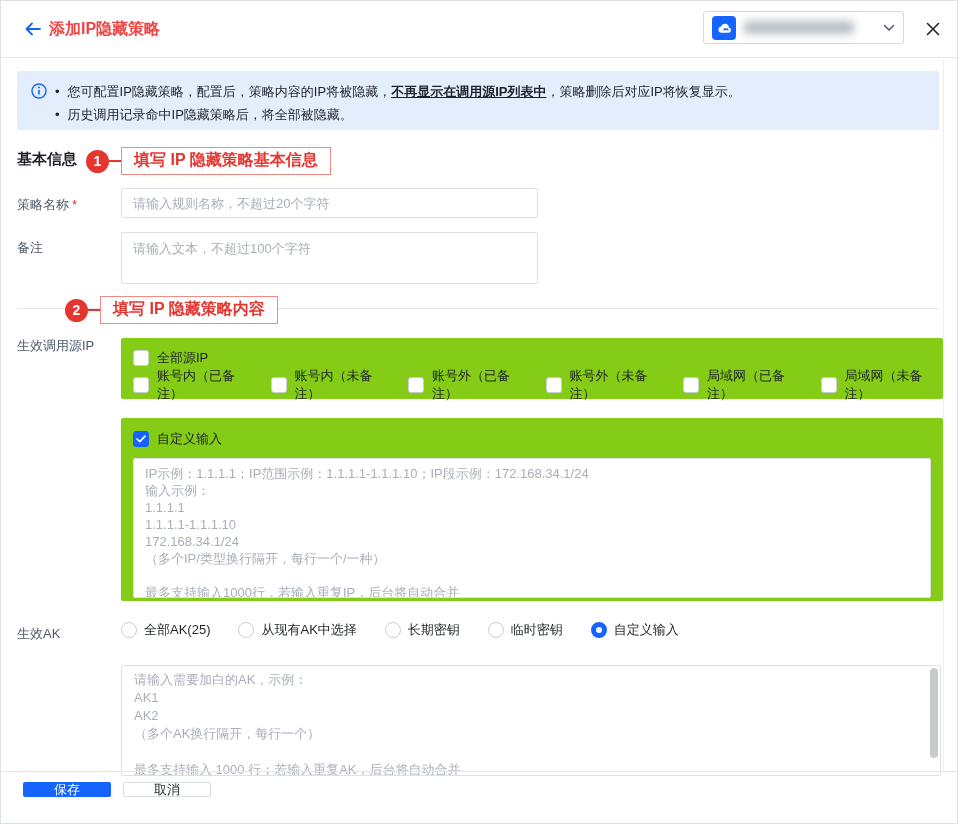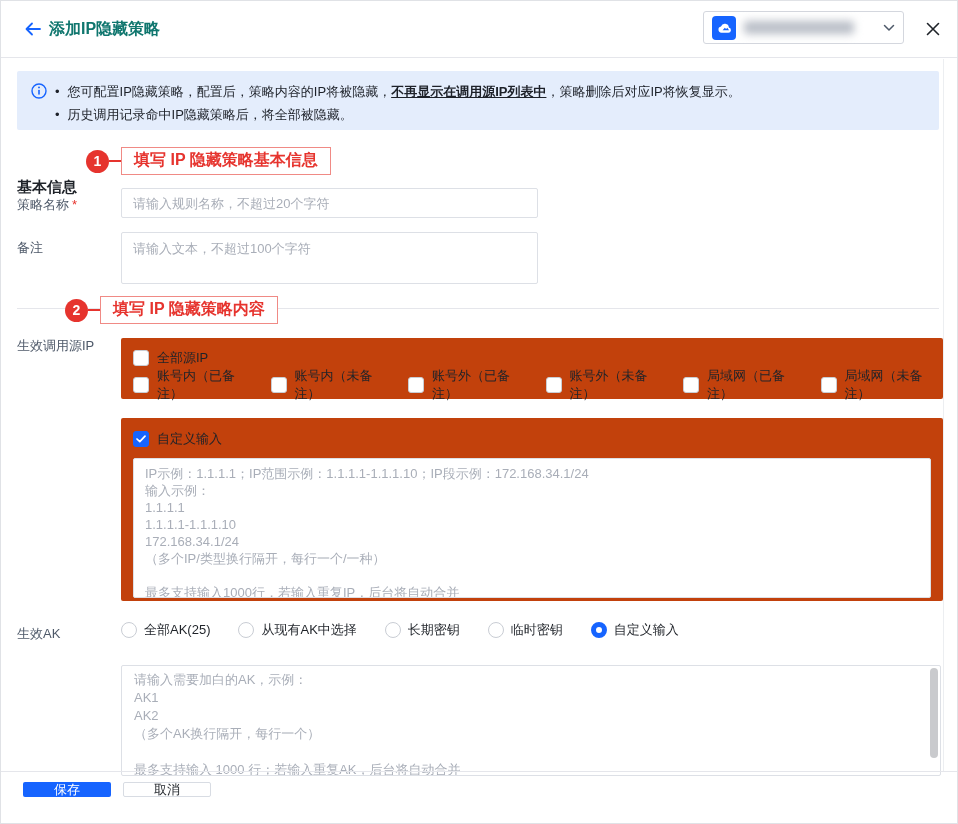--- a/index.html
+++ b/index.html
@@ -8,42 +8,42 @@
     font-family: "Liberation Sans", "DejaVu Sans", sans-serif;
     font-size: 13px; color: #1f2329; background: #fff;
     position: relative; overflow: hidden;
     border: 1px solid #e0e2e6;
   }
   
   .topbar { position: absolute; left: 0; top: 0; width: 958px; height: 57px;
     border-bottom: 1px solid #e5e6eb; background: #fff; }
   .back-btn { position: absolute; left: 20px; top: 17px; width: 24px; height: 24px;
     cursor: pointer; display: flex; align-items: center; justify-content: center; }
-  .page-title { position: absolute; left: 48px; top: 18px; font-size: 16px; font-weight: bold; color: #0f766e; }
+  .page-title { position: absolute; left: 48px; top: 18px; font-size: 16px; font-weight: bold; color: #ef4444; }
   .project-select { position: absolute; left: 702px; top: 10px; width: 201px; height: 33px;
     border: 1px solid #d4d7de; border-radius: 3px; background: #fff;
     display: flex; align-items: center; padding: 0 8px; cursor: pointer; }
   .cloud-badge { width: 24px; height: 24px; border-radius: 4px; background: #1664ff;
     display: flex; align-items: center; justify-content: center; flex: none; }
   .blurred-name { margin-left: 8px; width: 110px; height: 13px; border-radius: 3px;
     background: #b9bec7; filter: blur(4px); }
   .chevron-wrap { margin-left: auto; display: flex; align-items: center; }
   .close-btn { position: absolute; left: 920px; top: 17px; width: 24px; height: 24px;
     display: flex; align-items: center; justify-content: center; cursor: pointer; }
   
   .notice { position: absolute; left: 16px; top: 70px; width: 922px; height: 59px;
     background: #e4edfc; border-radius: 2px; padding: 9px 14px 9px 12px; }
   .notice-inner { display: flex; }
   .notice-icon { flex: none; margin: 3px 8px 0 2px; }
   .notice-lines { line-height: 23px; color: #1d2129; }
   .notice-line { display: flex; }
   .bullet { margin-right: 8px; }
   .notice-em { font-weight: bold; text-decoration: underline; }
   
-  .sec-title { position: absolute; left: 16px; top: 149px; font-size: 15px; font-weight: bold; color: #1f2329; margin-top: 28px; }
+  .sec-title { position: absolute; left: 16px; top: 149px; font-size: 15px; font-weight: bold; color: #1f2329; }
   .annot { position: absolute; display: flex; align-items: center; }
   .annot-1 { left: 85px; top: 146px; }
   .annot-2 { left: 64px; top: 295px; }
   .annot-badge { width: 23px; height: 23px; border-radius: 50%; background: #e6342e;
     color: #fff; font-size: 14px; font-weight: bold; display: flex; align-items: center;
     justify-content: center; flex: none; z-index: 3; }
   .annot-line { width: 12px; height: 2px; background: #e6342e; flex: none; }
   .annot-box { border: 1px solid #f08a85; background: #fff; color: #e6342e;
     font-size: 16px; font-weight: bold; padding: 2px 12px 3px; white-space: nowrap; }
   
@@ -54,21 +54,21 @@
     color: #7f1d1d; background: #fff; outline: none;
     font-family: "Liberation Sans", "DejaVu Sans", sans-serif; }
   textarea { border: 1px solid #dde0e6; border-radius: 2px; background: #fff;
     font-size: 13px; color: #1f2329; resize: none; outline: none; overflow: hidden;
     font-family: "Liberation Sans", "DejaVu Sans", sans-serif; }
   ::placeholder { color: #a9aeb8; opacity: 1; }
   .remark-area { position: absolute; left: 120px; top: 231px; width: 417px; height: 52px;
     padding: 6px 11px; line-height: 19px; }
   .divider { position: absolute; left: 16px; top: 307px; width: 922px; height: 1px; background: #e5e6eb; }
   
-  .panel { position: absolute; left: 120px; width: 822px; background: #c2410c; border-radius: 2px; }
+  .panel { position: absolute; left: 120px; width: 822px; background: #84cc16; border-radius: 2px; }
   .panel-1 { top: 337px; height: 61px; padding: 9px 12px; }
   .panel-2 { top: 417px; height: 183px; padding: 10px 12px; }
   .cb-row { display: flex; align-items: center; height: 22px; }
   .cb-grid { display: flex; align-items: center; height: 24px; margin-top: 4px; }
   .cb-item { display: flex; align-items: center; margin-right: 27px; cursor: pointer; }
   .cb-item:last-child { margin-right: 0; }
   .checkbox { width: 16px; height: 16px; border: 1px solid #c9cdd4; border-radius: 3px;
     background: #fff; flex: none; display: flex; align-items: center; justify-content: center; }
   .checkbox.checked { background: #1664ff; border-color: #1664ff; }
   .cb-label { margin-left: 8px; color: #1f2329; }

